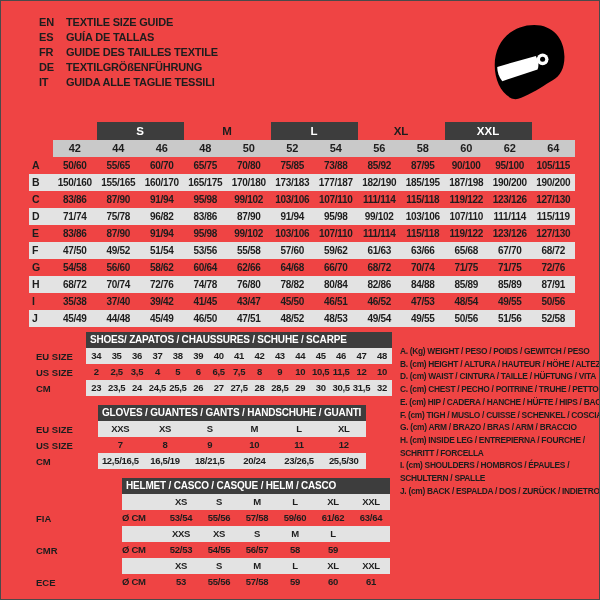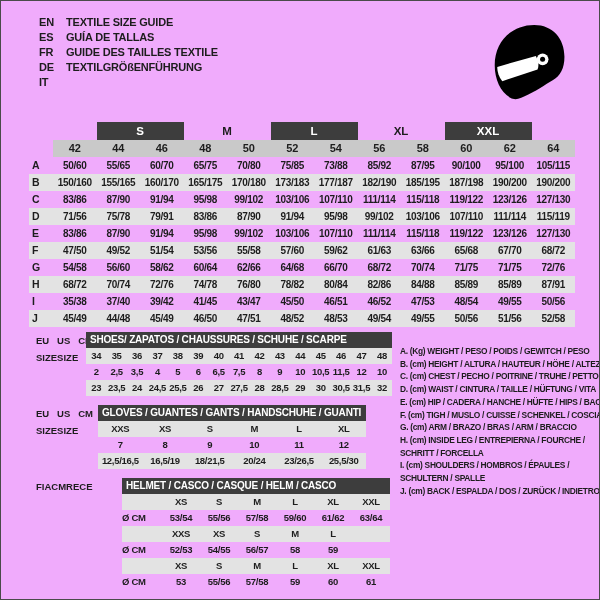--- a/index.html
+++ b/index.html
@@ -1,16 +1,16 @@
 <!DOCTYPE html>
 <html><head>
 <meta charset="utf-8">
 <style>
   html,body{margin:0;padding:0;background:#fff;}
-  .page{position:relative;width:600px;height:600px;box-sizing:border-box;background:#f0abfc;
+  .page{position:relative;width:600px;height:600px;box-sizing:border-box;background:#ef4444;
         border:1px solid #4a4a4a;overflow:hidden;
         font-family:"Liberation Sans",sans-serif;font-weight:700;color:#1d1d1d;}
   
   .langs{position:absolute;left:38px;top:14px;}
   .lang-row{display:flex;font-size:11px;line-height:15px;letter-spacing:-0.2px;}
   .lang-code{width:27px;}
   
   .helmet{position:absolute;left:487px;top:15px;width:84px;height:90px;}
   
   .main{position:absolute;left:28px;top:121px;width:546px;}
@@ -20,21 +20,21 @@
   .num-row{display:flex;height:17px;}
   .num-spacer{width:24px;}
   .num-cells{flex:1;display:flex;background:#c9c9c9;}
   .num-cell{flex:1;text-align:center;font-size:11px;line-height:17px;}
   .m-row{display:flex;height:17px;}
   .m-row.stripe{background:#e3e3e3;}
   .m-letter{width:24px;font-size:10.5px;line-height:17px;padding-left:3px;box-sizing:border-box;}
   .m-cell{flex:1;text-align:center;font-size:10px;line-height:17px;letter-spacing:-0.3px;}
   
   .lowblock{position:absolute;display:flex;}
-  .lt-labels{width:50px;display:flex;flex-direction:row;}
+  .lt-labels{width:50px;display:flex;flex-direction:column;}
   .lt-spacer{height:16px;}
   .lt-label{height:16px;font-size:9.5px;line-height:17px;}
   .lt-table{}
   .lt-header{height:16px;background:#3d3d3d;color:#fff;font-size:10px;line-height:16px;
              padding-left:4px;letter-spacing:-0.2px;white-space:nowrap;}
   .lt-row{display:flex;height:16px;}
   .lt-row.shaded{background:#e3e3e3;}
   .lt-cell{flex:1;text-align:center;font-size:9.5px;line-height:16px;letter-spacing:-0.3px;}
   .unit-cell{width:40px;flex:none;text-align:left;font-size:9.5px;line-height:16px;letter-spacing:-0.3px;}
   
@@ -58,20 +58,21 @@
       <div class="lang-row">
         <div class="lang-code">FR</div>
         <div class="lang-title">GUIDE DES TAILLES TEXTILE</div>
       </div>
       <div class="lang-row">
         <div class="lang-code">DE</div>
         <div class="lang-title">TEXTILGRÖßENFÜHRUNG</div>
       </div>
       <div class="lang-row">
         <div class="lang-code">IT</div>
+        <div class="lang-title">GUIDA ALLE TAGLIE TESSILI</div>
       </div>
     </div>
 
   <div class="helmet">
     <svg viewBox="0 0 100 100" width="84" height="90" aria-hidden="true">
       <path d="M 27,94 C 15,87 8,72 8,55 C 8,26 29,7 55,7 C 77,7 91,23 91,45
                C 91,59 86,68 77,73 L 70,77 C 60,84 45,92 36,95 C 32,96 29,95 27,94 Z" fill="#000"></path>
       <path d="M 11,57 L 57,44 C 60,50 61,55 59,60 L 17,74 C 13,69 11,63 11,57 Z" fill="#fff"></path>
       <circle cx="65" cy="48" r="7" fill="#fff"></circle>
       <circle cx="65" cy="48" r="3" fill="#000"></circle>
@@ -146,23 +147,23 @@
           <div class="m-cell">103/106</div>
           <div class="m-cell">107/110</div>
           <div class="m-cell">111/114</div>
           <div class="m-cell">115/118</div>
           <div class="m-cell">119/122</div>
           <div class="m-cell">123/126</div>
           <div class="m-cell">127/130</div>
         </div>
         <div class="m-row stripe">
           <div class="m-letter">D</div>
-          <div class="m-cell">71/56</div>
+          <div class="m-cell">71/74</div>
           <div class="m-cell">75/78</div>
-          <div class="m-cell">79/91</div>
+          <div class="m-cell">96/82</div>
           <div class="m-cell">83/86</div>
           <div class="m-cell">87/90</div>
           <div class="m-cell">91/94</div>
           <div class="m-cell">95/98</div>
           <div class="m-cell">99/102</div>
           <div class="m-cell">103/106</div>
           <div class="m-cell">107/110</div>
           <div class="m-cell">111/114</div>
           <div class="m-cell">115/119</div>
         </div>
@@ -434,24 +435,24 @@
   </div>
 
   <div class="legend" id="legend">
       <div class="legend-item">
         <div class="legend-line">A. (Kg) WEIGHT / PESO / POIDS / GEWITCH / PESO</div>
       </div>
       <div class="legend-item">
         <div class="legend-line">B. (cm) HEIGHT / ALTURA / HAUTEUR / HÖHE / ALTEZZA</div>
       </div>
       <div class="legend-item">
+        <div class="legend-line">D. (cm) WAIST / CINTURA / TAILLE / HÜFTUNG / VITA</div>
+      </div>
+      <div class="legend-item">
         <div class="legend-line">C. (cm) CHEST / PECHO / POITRINE / TRUHE / PETTO</div>
-      </div>
-      <div class="legend-item">
-        <div class="legend-line">D. (cm) WAIST / CINTURA / TAILLE / HÜFTUNG / VITA</div>
       </div>
       <div class="legend-item">
         <div class="legend-line">E. (cm) HIP / CADERA / HANCHE / HÜFTE / HIPS /  BACINO</div>
       </div>
       <div class="legend-item">
         <div class="legend-line">F. (cm) TIGH / MUSLO / CUISSE / SCHENKEL / COSCIA</div>
       </div>
       <div class="legend-item">
         <div class="legend-line">G. (cm) ARM / BRAZO / BRAS / ARM / BRACCIO</div>
       </div>

